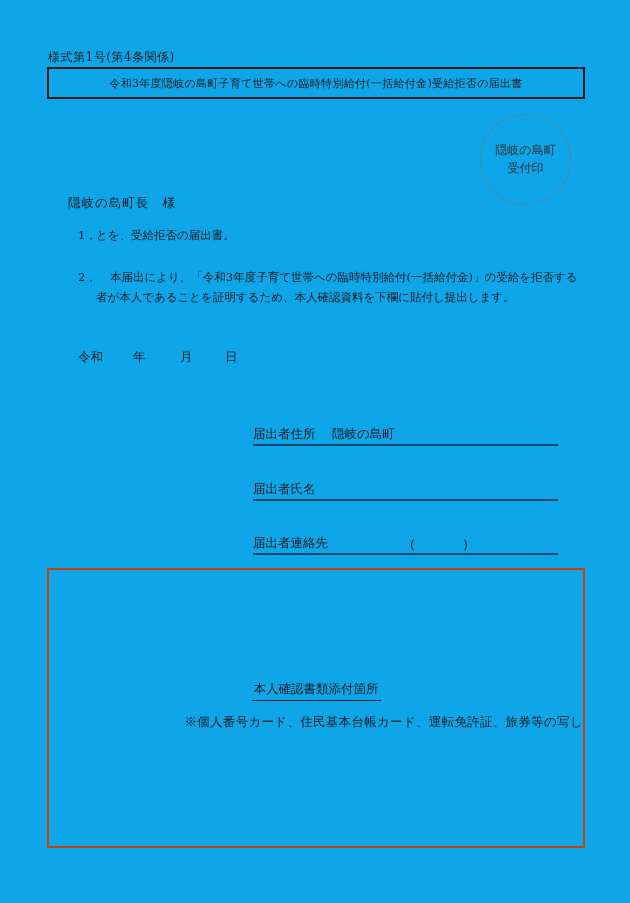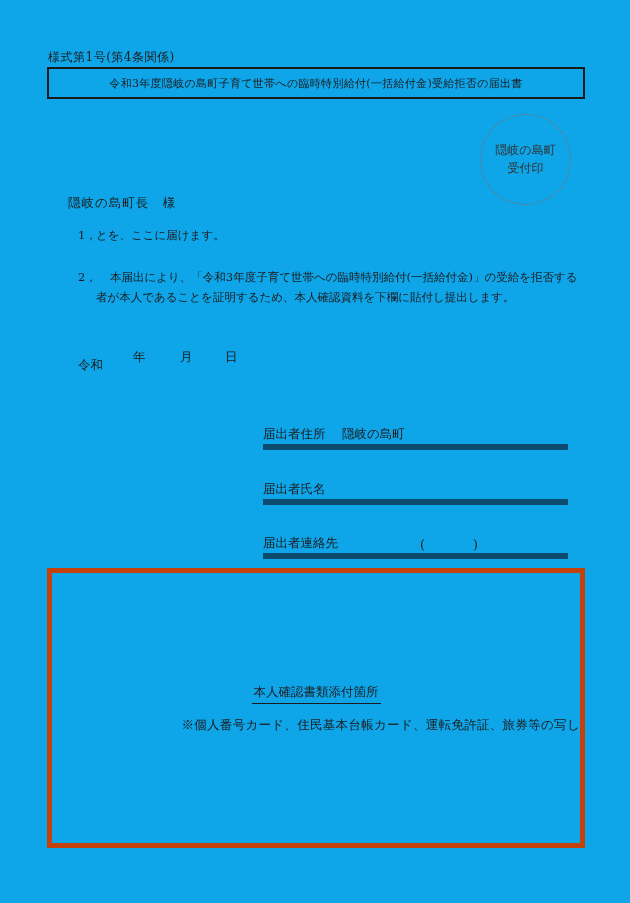--- a/index.html
+++ b/index.html
@@ -43,41 +43,41 @@
   .item{left:78px;width:520px;font-size:11.5px;line-height:20px;}
   .item-num{position:absolute;left:0;top:0;}
   .item-lines{margin-left:18px;}
   .item-lines .l1{text-indent:14px;white-space:nowrap;}
   .item-lines .l2{white-space:nowrap;}
   .item-1{top:225px;}
   .item-2{top:267px;}
 
   .date-line{left:78px;top:349px;width:200px;height:16px;font-size:12.5px;}
   .date-line span{position:absolute;top:0;white-space:nowrap;}
-  .date-era{left:0;margin-top:8px;}
+  .date-era{left:0;}
   .date-year{left:55px;}
   .date-month{left:102px;}
   .date-day{left:147px;}
 
   .field-row{
-    left:263px;width:305px;height:17px;
-    border-bottom:6px solid #0c4a6e;
+    left:253px;width:305px;height:17px;
+    border-bottom:2px solid #0c4a6e;
     font-size:12.5px;white-space:nowrap;
   }
   .field-row .field-label{position:absolute;left:0;bottom:1px;}
   .field-row .field-value{position:absolute;left:79px;bottom:1px;}
   .field-row .paren-open{position:absolute;left:157px;bottom:1px;}
   .field-row .paren-close{position:absolute;left:210px;bottom:1px;}
   .field-address{top:427px;}
   .field-name{top:482px;}
   .field-contact{top:536px;}
 
   .attach-box{
     left:47px;top:568px;width:538px;height:280px;
-    border:5px solid #c2410c;box-sizing:border-box;
+    border:2px solid #c2410c;box-sizing:border-box;
   }
   .attach-title{
     position:absolute;left:0;top:111px;width:100%;
     text-align:center;font-size:12.5px;
   }
   .attach-title .u{
     display:inline-block;border-bottom:1px solid #1c1c1c;padding:0 2px 2px 2px;
   }
   .attach-note{
     position:absolute;left:0;top:144px;width:100%;
@@ -98,21 +98,21 @@
   <div class="abs addressee">隠岐の島町長　様</div>
 
   <div class="abs stamp-circle">
     <span>隠岐の島町</span>
     <span>受付印</span>
   </div>
 
   <div class="abs item item-1">
     <span class="item-num">1，</span>
     <div class="item-lines">
-      <div class="l2">とを、ここに届けます。</div>
+      <div class="l2">とを、受給拒否の届出書。</div>
     </div>
   </div>
 
   <div class="abs item item-2">
     <span class="item-num">2，</span>
     <div class="item-lines">
       <div class="l1">本届出により、「令和3年度子育て世帯への臨時特別給付(一括給付金)」の受給を拒否する</div>
       <div class="l2">者が本人であることを証明するため、本人確認資料を下欄に貼付し提出します。</div>
     </div>
   </div>

